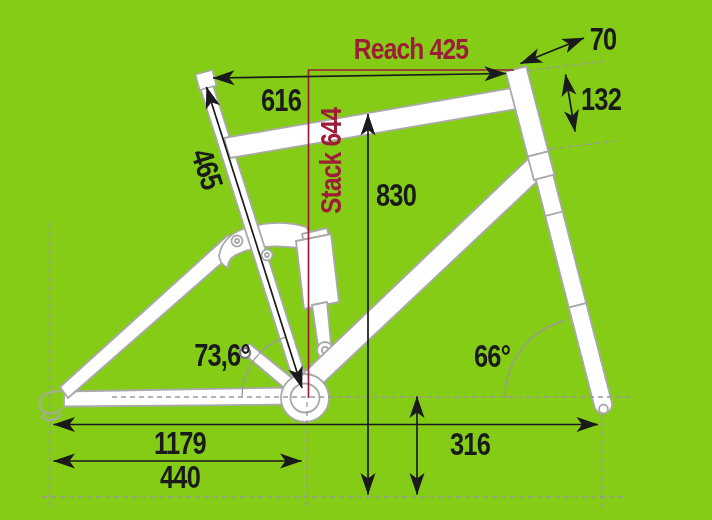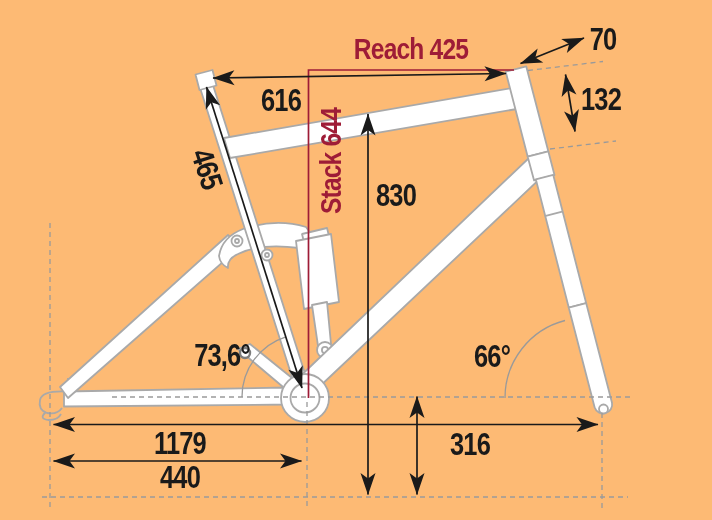--- a/index.html
+++ b/index.html
@@ -1,20 +1,20 @@
 <!DOCTYPE html>
 <html><head>
 <meta charset="utf-8">
 <style>
   html, body { margin: 0; padding: 0; background: #ffffff; }
   #canvas {
     position: relative;
     width: 712px;
     height: 520px;
-    background: #fdba74;
+    background: #84cc16;
     overflow: hidden;
     font-family: "Liberation Sans", "DejaVu Sans", sans-serif;
   }
   #drawing { position: absolute; left: 0; top: 0; }
   .lbl {
     position: absolute;
     font-weight: 700;
     font-size: 31px;
     color: #1a1a1a;
     white-space: nowrap;

